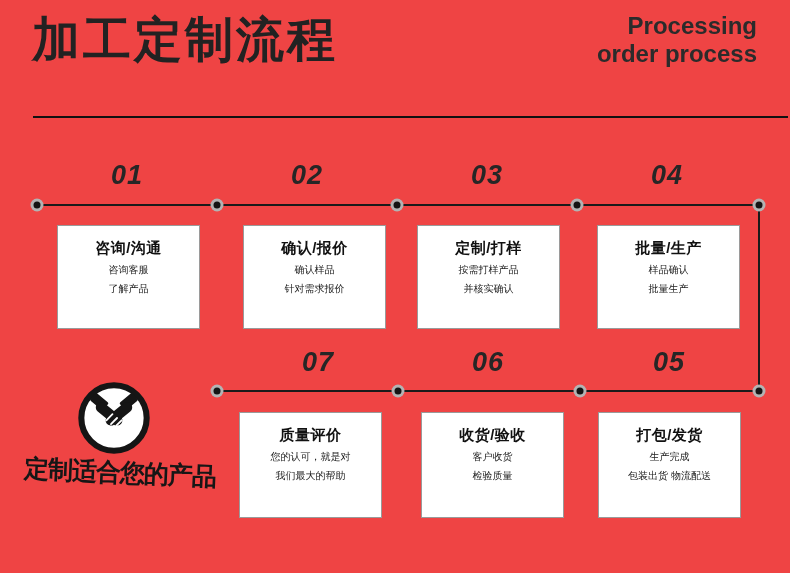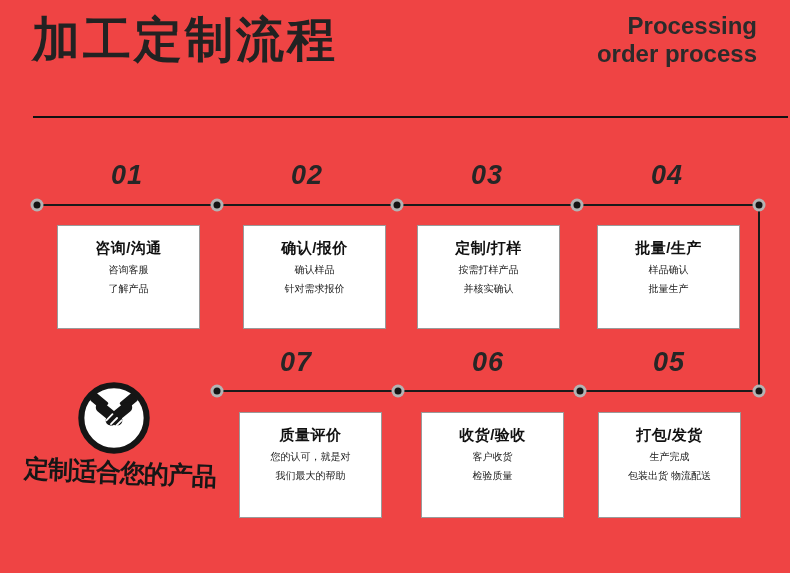--- a/index.html
+++ b/index.html
@@ -82,21 +82,21 @@
   <div class="dot" style="left:217px; top:391px;"></div>
   <div class="dot" style="left:398px; top:391px;"></div>
   <div class="dot" style="left:580px; top:391px;"></div>
   <div class="dot" style="left:759px; top:391px;"></div>
 
   <div class="num" style="left:37px;  top:160px;">01</div>
   <div class="num" style="left:217px; top:160px;">02</div>
   <div class="num" style="left:397px; top:160px;">03</div>
   <div class="num" style="left:577px; top:160px;">04</div>
 
-  <div class="num" style="left:206px; top:347px;">07</div>
+  <div class="num" style="left:228px; top:347px;">07</div>
   <div class="num" style="left:398px; top:347px;">06</div>
   <div class="num" style="left:579px; top:347px;">05</div>
 
   <div class="stepbox row1" style="left:57px;">
     <div class="box-title">咨询/沟通</div>
     <div class="box-line">咨询客服</div>
     <div class="box-line">了解产品</div>
   </div>
   <div class="stepbox row1" style="left:243px;">
     <div class="box-title">确认/报价</div>

